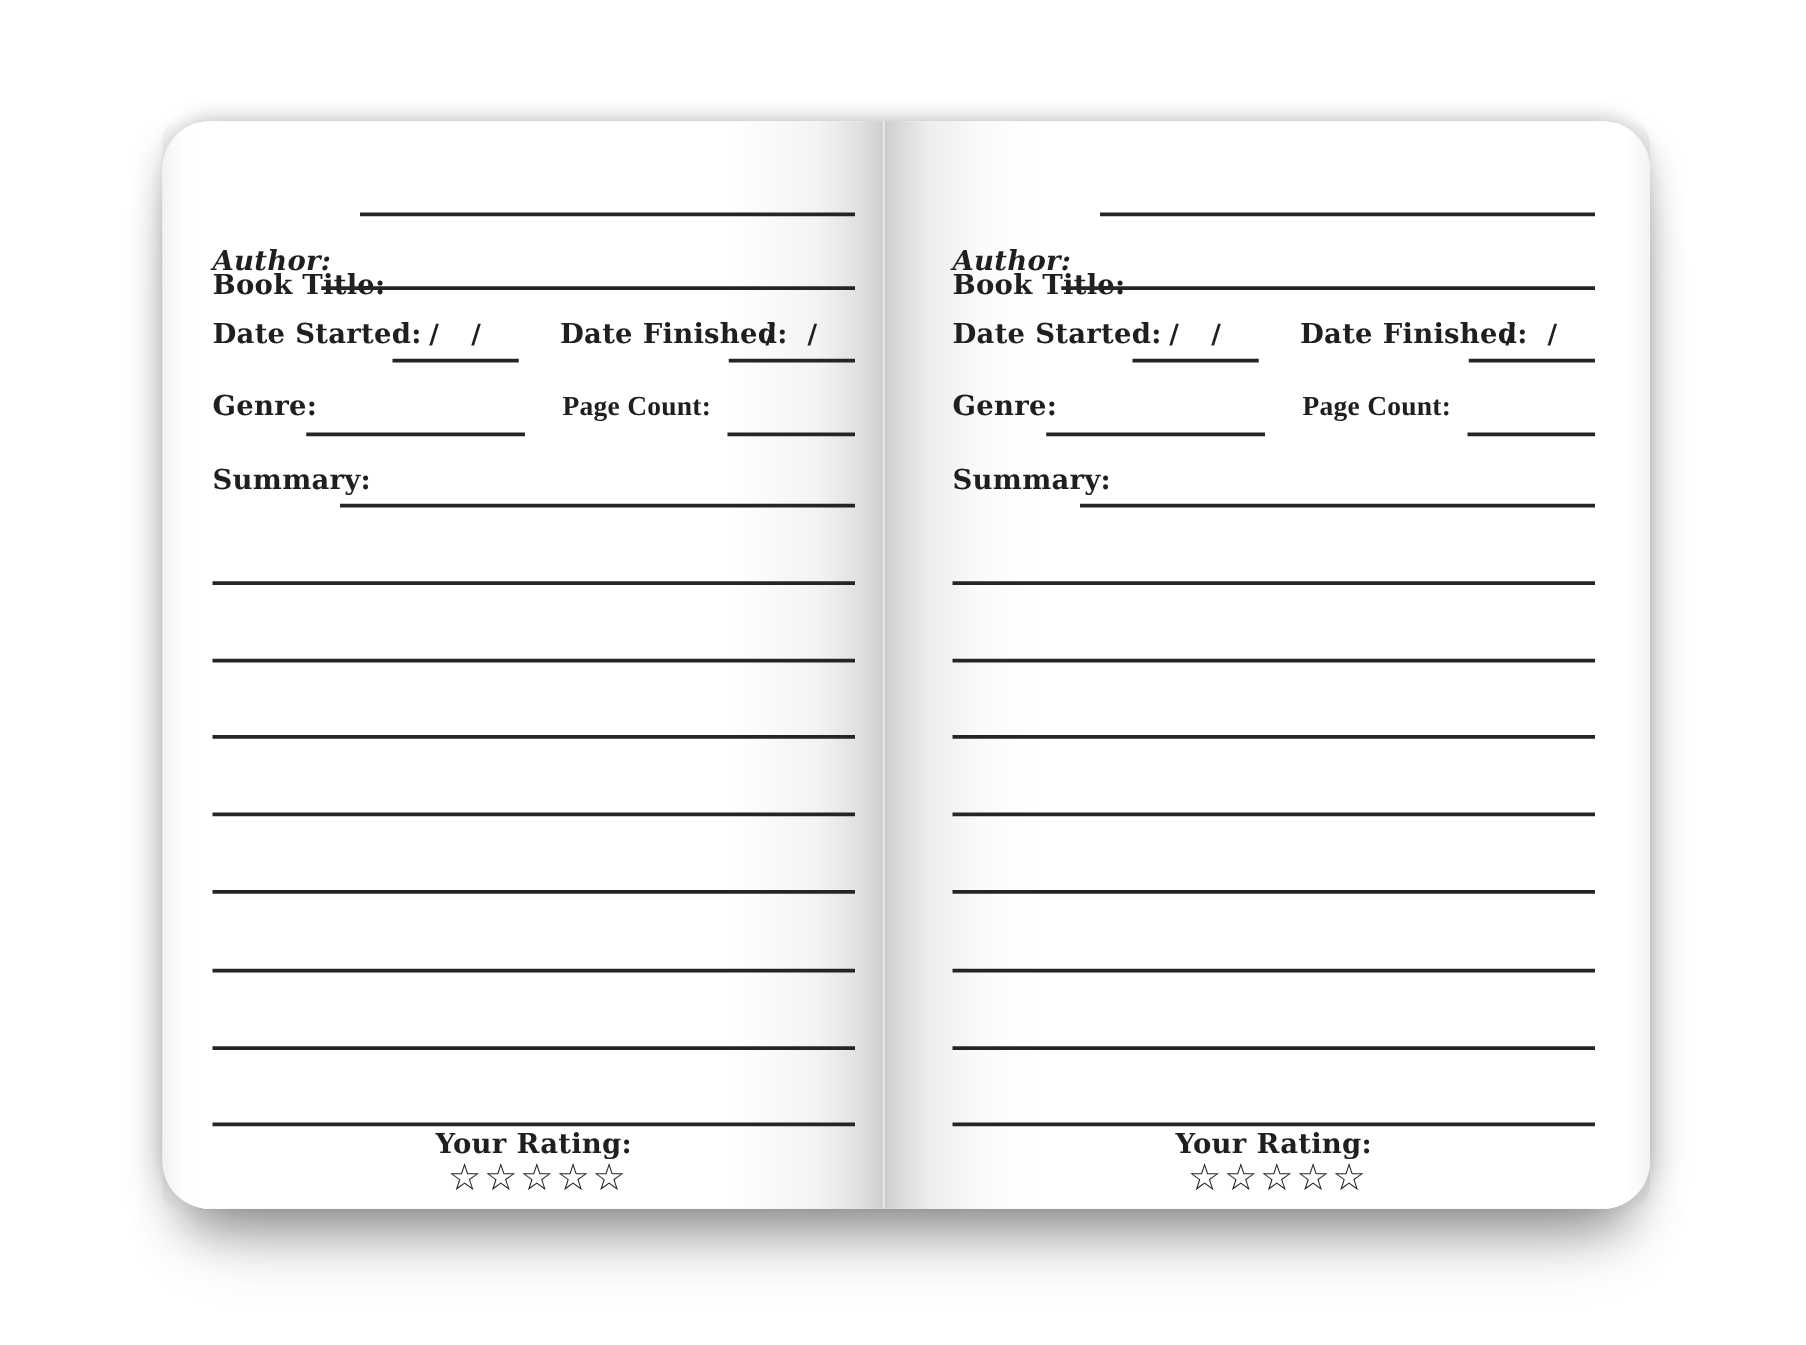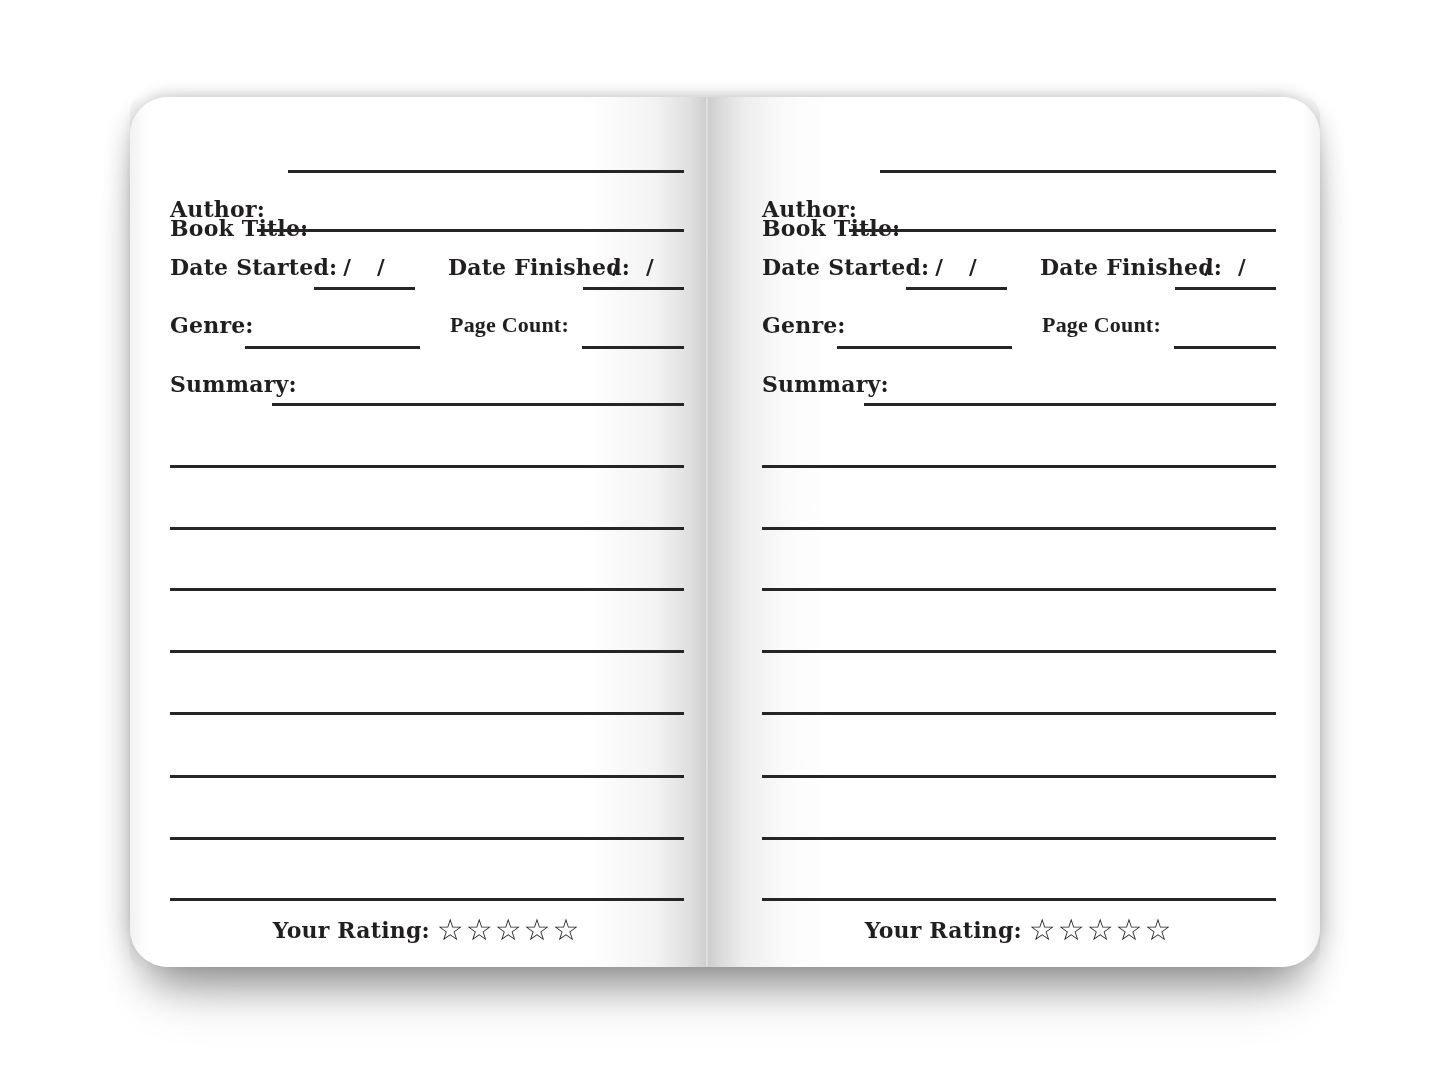--- a/index.html
+++ b/index.html
@@ -115,21 +115,21 @@
     font-size: 21px;
     line-height: 22px;
     color: #211e1f;
     text-align: center;
     letter-spacing: 1px;
     white-space: pre;
   }
   
   .l-booktitle   { top: 120px; left: 0; }
   .u-booktitle   { top: 73px;  left: 118px; width: 396px; }
-  .l-author      { top: 101px; left: 0; }
+  .l-author      { top: 101px; left: 0; font-style: italic; }
   .u-author      { top: 132px; left: 87px;  width: 427px; }
   .l-datestarted { top: 159px; left: 0; text-align: center; }
   .s-datestarted { top: 159px; left: 144px; width: 101px; }
   .u-datestarted { top: 190px; left: 144px; width: 101px; }
   .l-datefinished{ top: 159px; left: 278px; }
   .s-datefinished{ top: 159px; left: 413px; width: 101px; }
   .u-datefinished{ top: 190px; left: 413px; width: 101px; }
   .l-genre       { top: 217px; left: 0; text-align: right; }
   .u-genre       { top: 249px; left: 75px;  width: 175px; }
   .l-pagecount   { top: 217px; left: 280px; font-family: Liberation Serif, serif; }
@@ -149,20 +149,21 @@
 
   .rating {
     position: absolute;
     left: 0;
     top: 813px;
     width: 514px;
     height: 40px;
     display: flex;
     align-items: center;
     justify-content: center;
+    flex-direction: column;
   }
   .rating-label {
     font-weight: bold;
     font-size: 22px;
     color: #211e1f;
     letter-spacing: 0.2px;
     white-space: nowrap;
   }
   .stars {
     display: flex;

